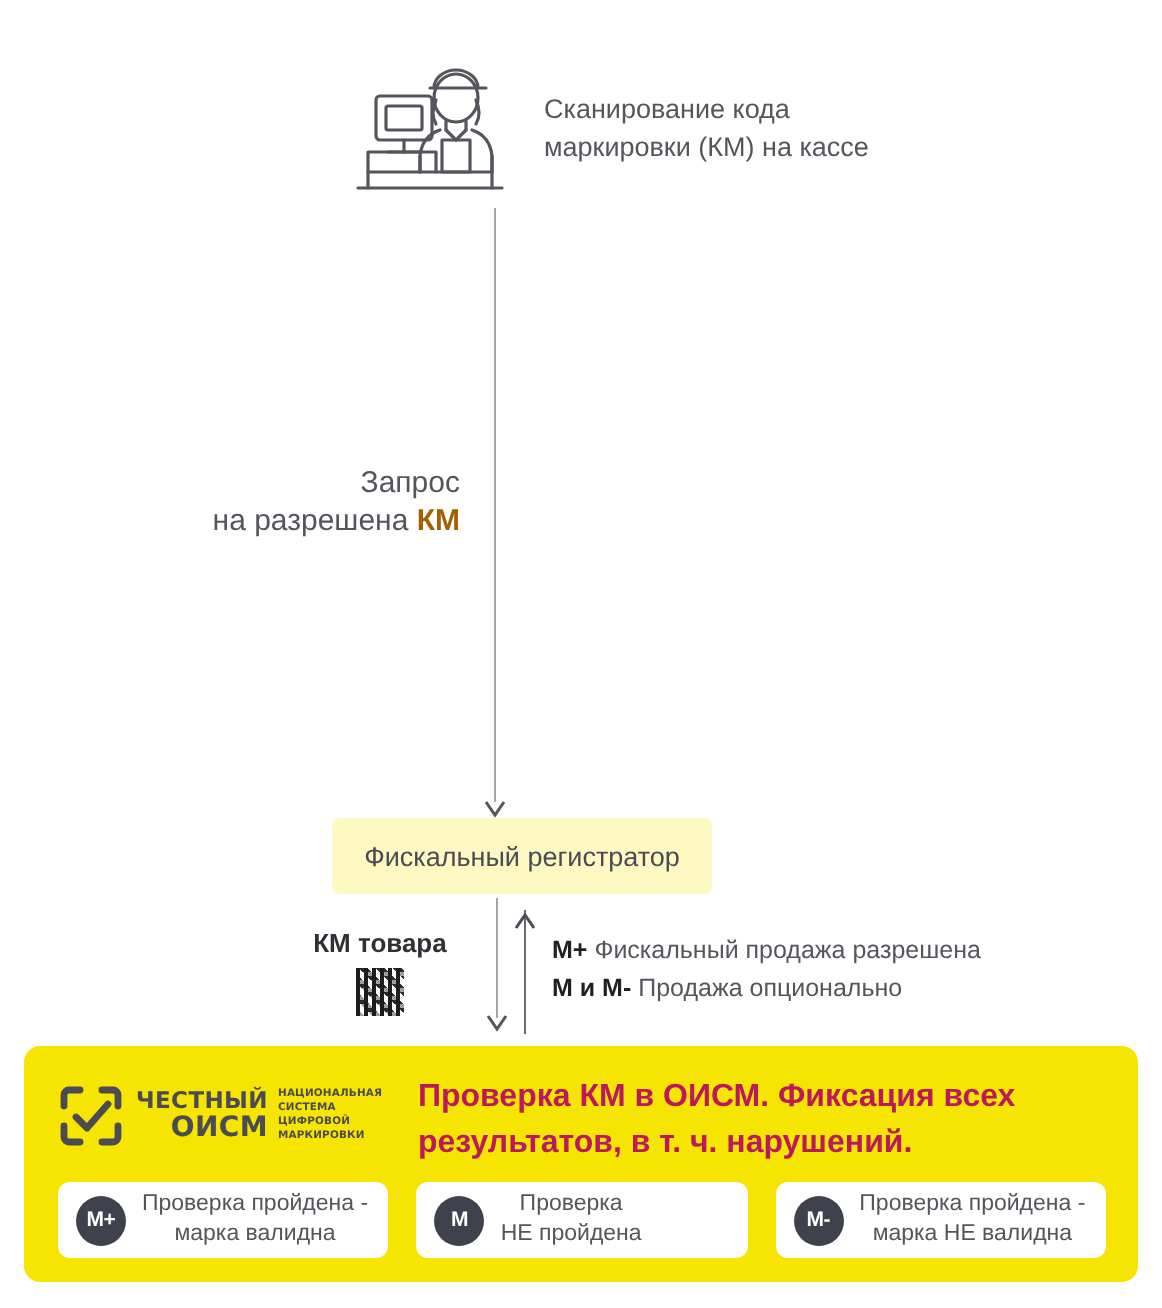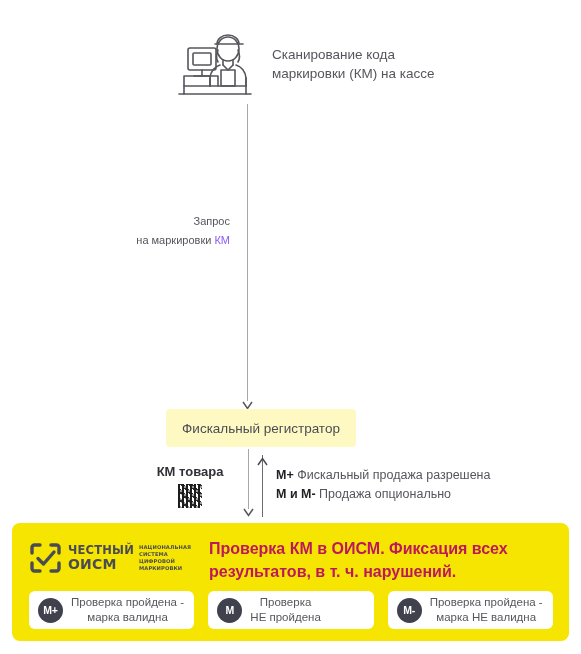--- a/index.html
+++ b/index.html
@@ -25,24 +25,24 @@
   .line-1{
     position:absolute;left:247px;top:104px;width:1px;height:297px;
     background:#a6a6ad;
   }
   .arrow-1{
     position:absolute;left:242px;top:396px;width:11px;height:9px;
   }
 
   
   .request-label{
-    position:absolute;left:40px;top:212px;width:190px;
-    text-align:right;font-size:11px;line-height:19px;color:#55565c;
-  }
-  .request-label b{color:#8b5cf6;font-weight:normal;margin-top:24px;}
+    position:absolute;left:40px;top:232px;width:190px;
+    text-align:right;font-size:15px;line-height:19px;color:#55565c;
+  }
+  .request-label b{color:#a16207;font-weight:bold;margin-top:24px;}
 
   
   .fiscal-box{
     position:absolute;left:152px;top:409px;width:190px;height:38px;
     background:#fef9c3;border-radius:4px;
     display:flex;align-items:center;justify-content:center;
     font-size:13.5px;color:#4b4c53;margin-left:14px;
   }
 
   
@@ -79,20 +79,21 @@
   }
   .panel-head{position:absolute;left:17px;top:14px;width:525px;height:48px;}
 
   .cz-logo{position:absolute;left:0;top:4px;width:165px;height:34px;display:flex;align-items:center;}
   .cz-mark{width:33px;height:32px;flex:0 0 33px;}
   .cz-words{margin-left:6px;display:flex;align-items:center;}
   .cz-big{
     font-family:"DejaVu Sans",sans-serif;
     font-weight:bold;color:#4b4c53;font-size:11.5px;line-height:12.5px;
     letter-spacing:.2px;
+    text-align:right;
   }
   .cz-small{
     margin-left:5px;
     font-family:"DejaVu Sans",sans-serif;
     font-weight:bold;color:#4b4c53;font-size:5.2px;line-height:7px;
     letter-spacing:.1px;
   }
   .panel-title{
     position:absolute;left:180px;top:0;width:345px;
     font-size:16px;font-weight:bold;line-height:23px;color:#be185d;
@@ -161,21 +162,21 @@
 
   <div class="line-1"></div>
   <span class="arrow-1">
     <svg viewBox="0 0 11 9" width="11" height="9" fill="none" stroke="#55565c" stroke-width="1.5">
       <path d="M1 1 L5.5 7.5 L10 1"></path>
     </svg>
   </span>
 
   <div class="request-label">
     <span>Запрос</span><br>
-    <span>на маркировки </span><b>КМ</b>
+    <span>на разрешена </span><b>КМ</b>
   </div>
 
   <div class="fiscal-box">
     <span>Фискальный регистратор</span>
   </div>
 
   <div class="km-block">
     <div class="km-title">КМ товара</div>
     <div class="dm-code"></div>
   </div>

